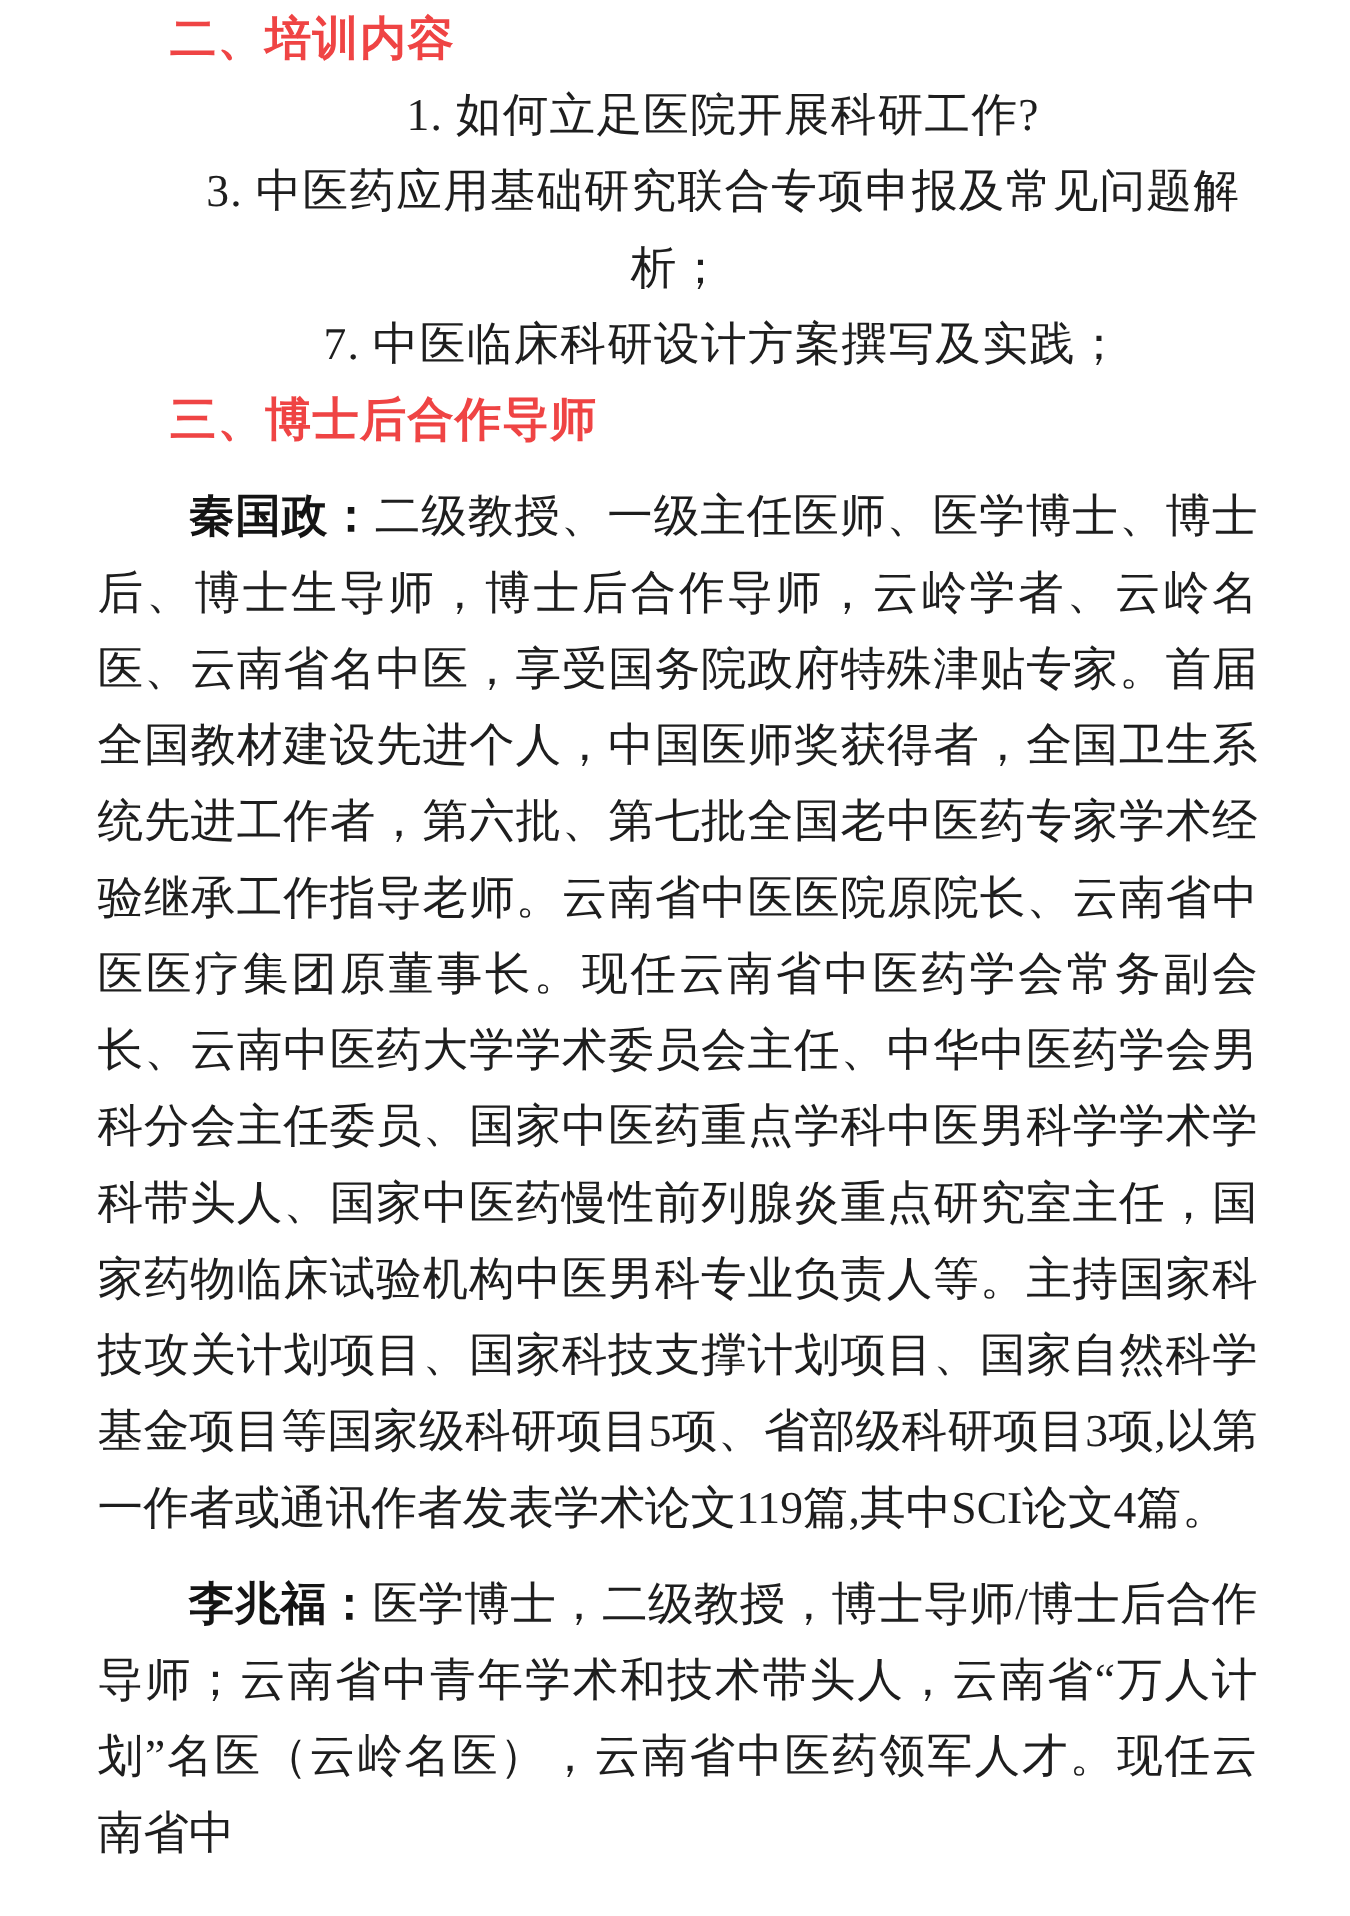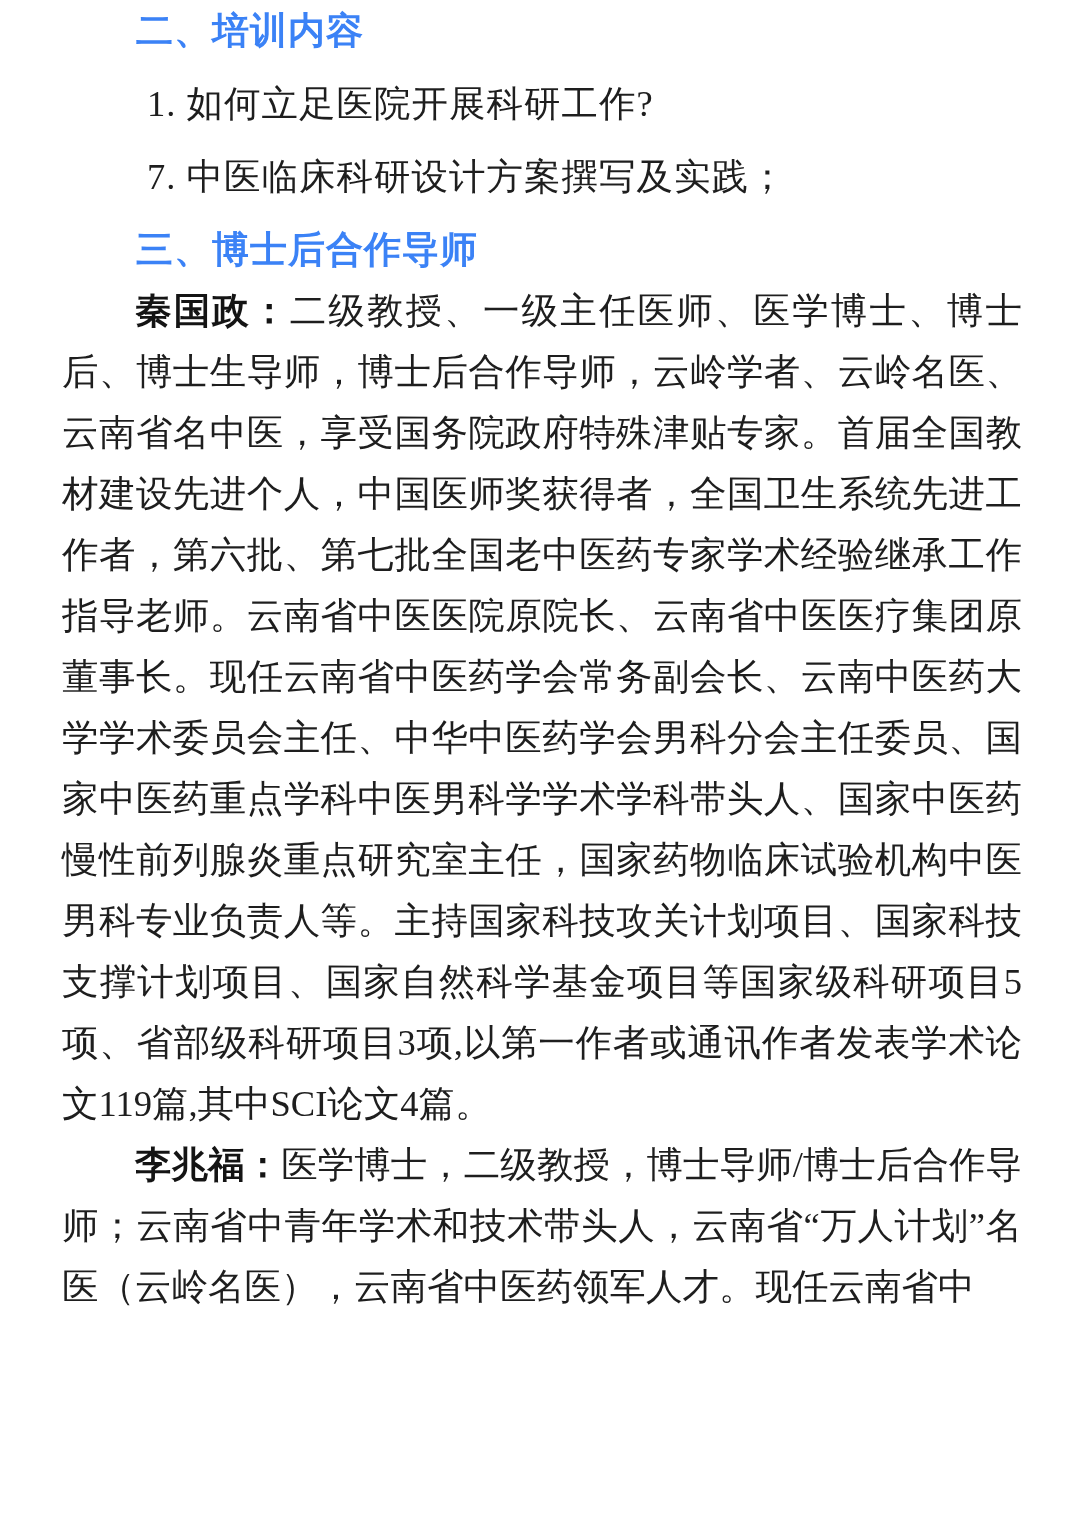--- a/index.html
+++ b/index.html
@@ -19,49 +19,50 @@
     font-size: 36.5px;
     line-height: 61px;
     padding: 0 58px 0 62px;
     overflow: hidden;
   }
   .heading {
     margin: 0;
     font-family: "Liberation Sans", "DejaVu Sans", sans-serif;
     font-weight: 700;
     font-size: 37px;
-    color: #3b82f6;
+    color: #ef4444;
     text-indent: 2em;
     letter-spacing: 1px;
   }
   .para {
-    margin: 0;
+    margin: 16px;
     text-indent: 2em;
     text-align: justify;
     text-justify: inter-character;
   }
   .list-item {
-    margin: 12px;
+    margin: 0;
     text-indent: 2em;
-    text-align: left;
+    text-align: center;
     letter-spacing: 1px;
   }
   .expert-name {
     font-weight: 700;
     color: #141414;
   }
 </style>
 </head>
 <body>
 
 <div class="page">
 
   <h2 class="heading">二、培训内容</h2>
 
   <p class="list-item">1. 如何立足医院开展科研工作?</p>
+  <p class="list-item">3. 中医药应用基础研究联合专项申报及常见问题解析；</p>
   <p class="list-item">7. 中医临床科研设计方案撰写及实践；</p>
 
   <h2 class="heading">三、博士后合作导师</h2>
 
   <p class="para"><span class="expert-name">秦国政：</span><span>二级教授、一级主任医师、医学博士、博士后、博士生导师，博士后合作导师，云岭学者、云岭名医、云南省名中医，享受国务院政府特殊津贴专家。首届全国教材建设先进个人，中国医师奖获得者，全国卫生系统先进工作者，第六批、第七批全国老中医药专家学术经验继承工作指导老师。云南省中医医院原院长、云南省中医医疗集团原董事长。现任云南省中医药学会常务副会长、云南中医药大学学术委员会主任、中华中医药学会男科分会主任委员、国家中医药重点学科中医男科学学术学科带头人、国家中医药慢性前列腺炎重点研究室主任，国家药物临床试验机构中医男科专业负责人等。主持国家科技攻关计划项目、国家科技支撑计划项目、国家自然科学基金项目等国家级科研项目5项、省部级科研项目3项,以第一作者或通讯作者发表学术论文119篇,其中SCI论文4篇。</span></p>
 
   <p class="para"><span class="expert-name">李兆福：</span><span>医学博士，二级教授，博士导师/博士后合作导师；云南省中青年学术和技术带头人，云南省“万人计划”名医（云岭名医），云南省中医药领军人才。现任云南省中</span></p>
 
 </div>
 

